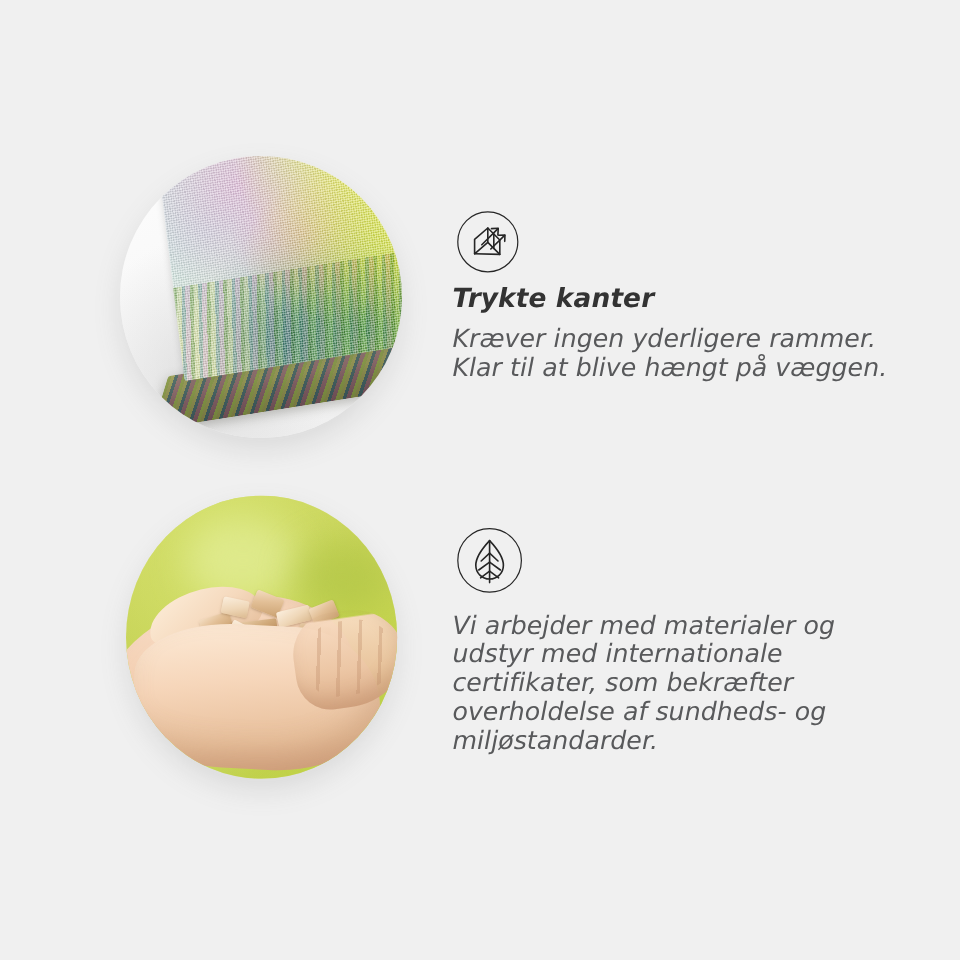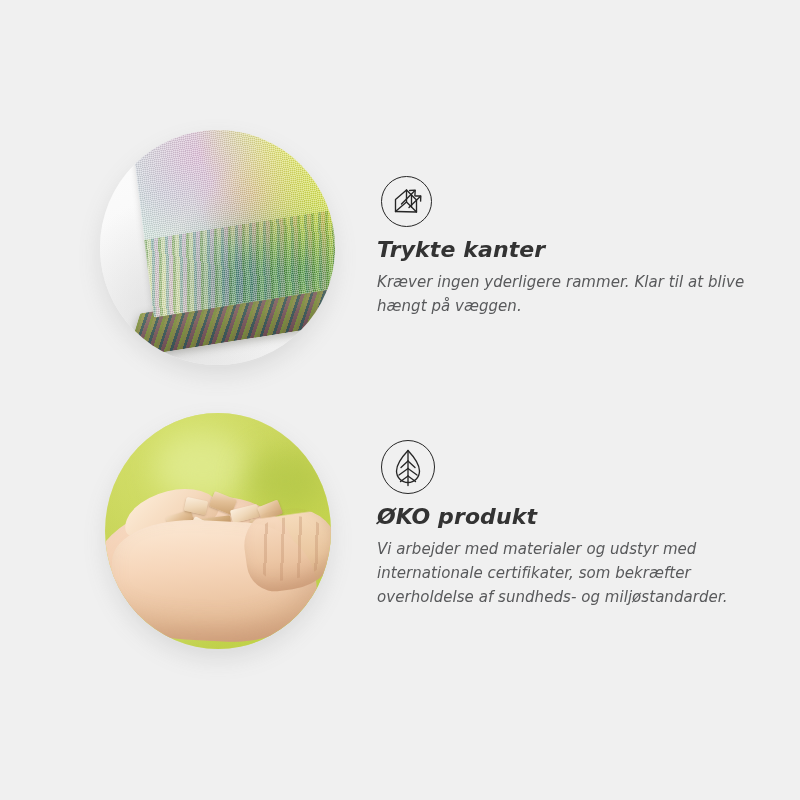--- a/index.html
+++ b/index.html
@@ -246,21 +246,21 @@
   .feat-title {
     margin: 0;
     font-size: 22px;
     font-weight: bold;
     color: #333333;
     letter-spacing: 0.1px;
     line-height: 28px;
   }
   .feat-desc {
     margin: 6px 0 0 0;
-    font-size: 15px;
+    font-size: 21px;
     line-height: 24px;
     color: #58595b;
     letter-spacing: 0.05px;
   }
 </style>
 </head>
 <body>
 
 <div class="page">
 
@@ -341,18 +341,17 @@
           <path d="M26 20.0 L33.0 26.5"></path>
           <path d="M26 27.5 L17.0 34.0"></path>
           <path d="M26 27.5 L35.0 34.0"></path>
           <path d="M26 35.0 L18.5 40.5"></path>
           <path d="M26 35.0 L33.5 40.5"></path>
         </g>
       </svg>
     </div>
 
     <div class="txt">
-      <h3 class="feat-title">ØKO produkt</h3>
       <p class="feat-desc">Vi arbejder med materialer og udstyr med internationale certifikater, som bekræfter overholdelse af sundheds- og miljøstandarder.</p>
     </div>
   </section>
 
 </div>
 
 </body></html>

